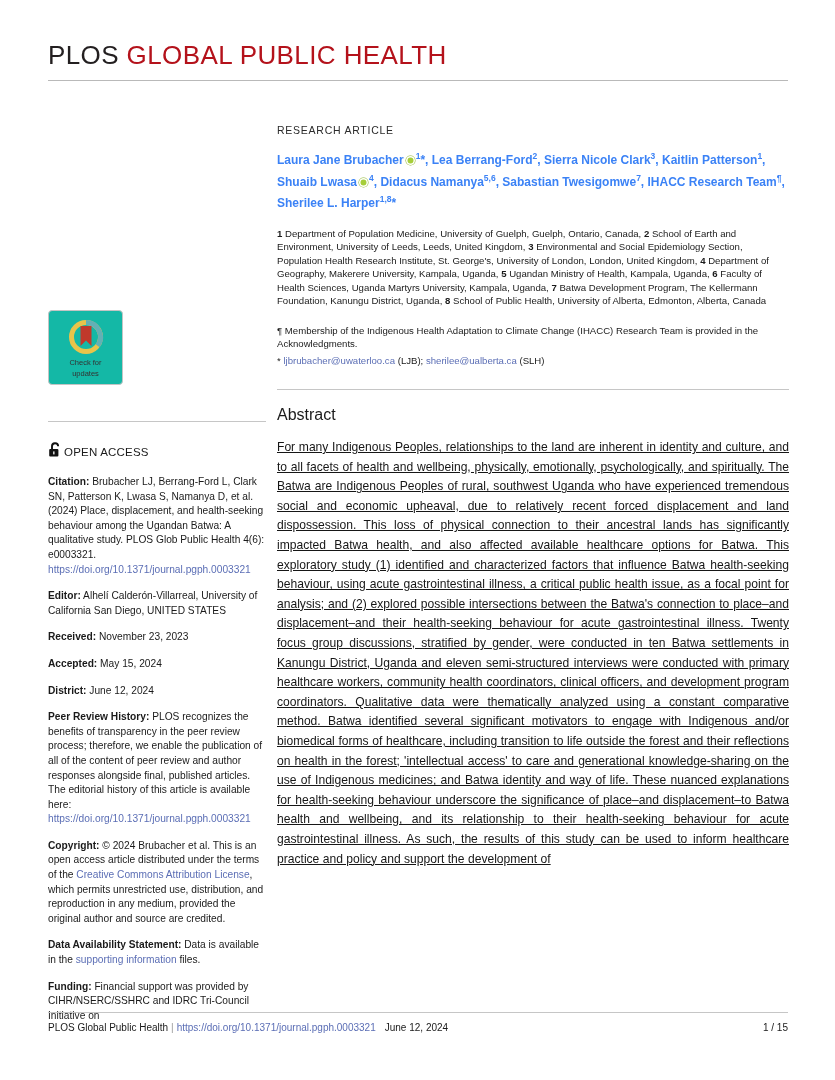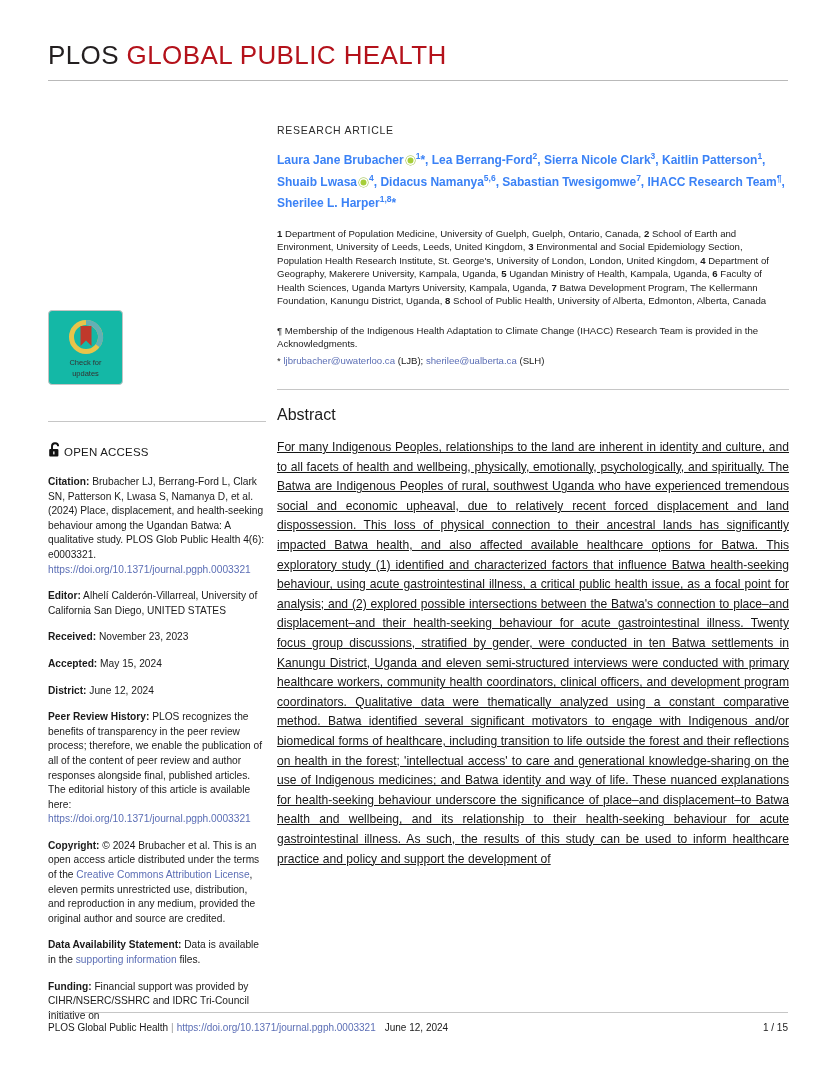--- a/index.html
+++ b/index.html
@@ -259,21 +259,21 @@
 
     <div class="side-block">
       <b>District:</b><span> June 12, 2024</span>
     </div>
 
     <div class="side-block">
       <b>Peer Review History:</b><span> PLOS recognizes the benefits of transparency in the peer review process; therefore, we enable the publication of all of the content of peer review and author responses alongside final, published articles. The editorial history of this article is available here: </span><a class="lnk" href="#">https://doi.org/10.1371/journal.pgph.0003321</a>
     </div>
 
     <div class="side-block">
-      <b>Copyright:</b><span> © 2024 Brubacher et al. This is an open access article distributed under the terms of the </span><a class="lnk" href="#">Creative Commons Attribution License</a><span>, eleven permits unrestricted use, distribution, and reproduction in any medium, provided the original author and source are credited.</span>
+      <b>Copyright:</b><span> © 2024 Brubacher et al. This is an open access article distributed under the terms of the </span><a class="lnk" href="#">Creative Commons Attribution License</a><span>, which permits unrestricted use, distribution, and reproduction in any medium, provided the original author and source are credited.</span>
     </div>
 
     <div class="side-block">
       <b>Data Availability Statement:</b><span> Data is available in the </span><a class="lnk" href="#">supporting information</a><span> files.</span>
     </div>
 
     <div class="side-block">
       <b>Funding:</b><span> Financial support was provided by CIHR/NSERC/SSHRC and IDRC Tri-Council Initiative on</span>
     </div>
 

